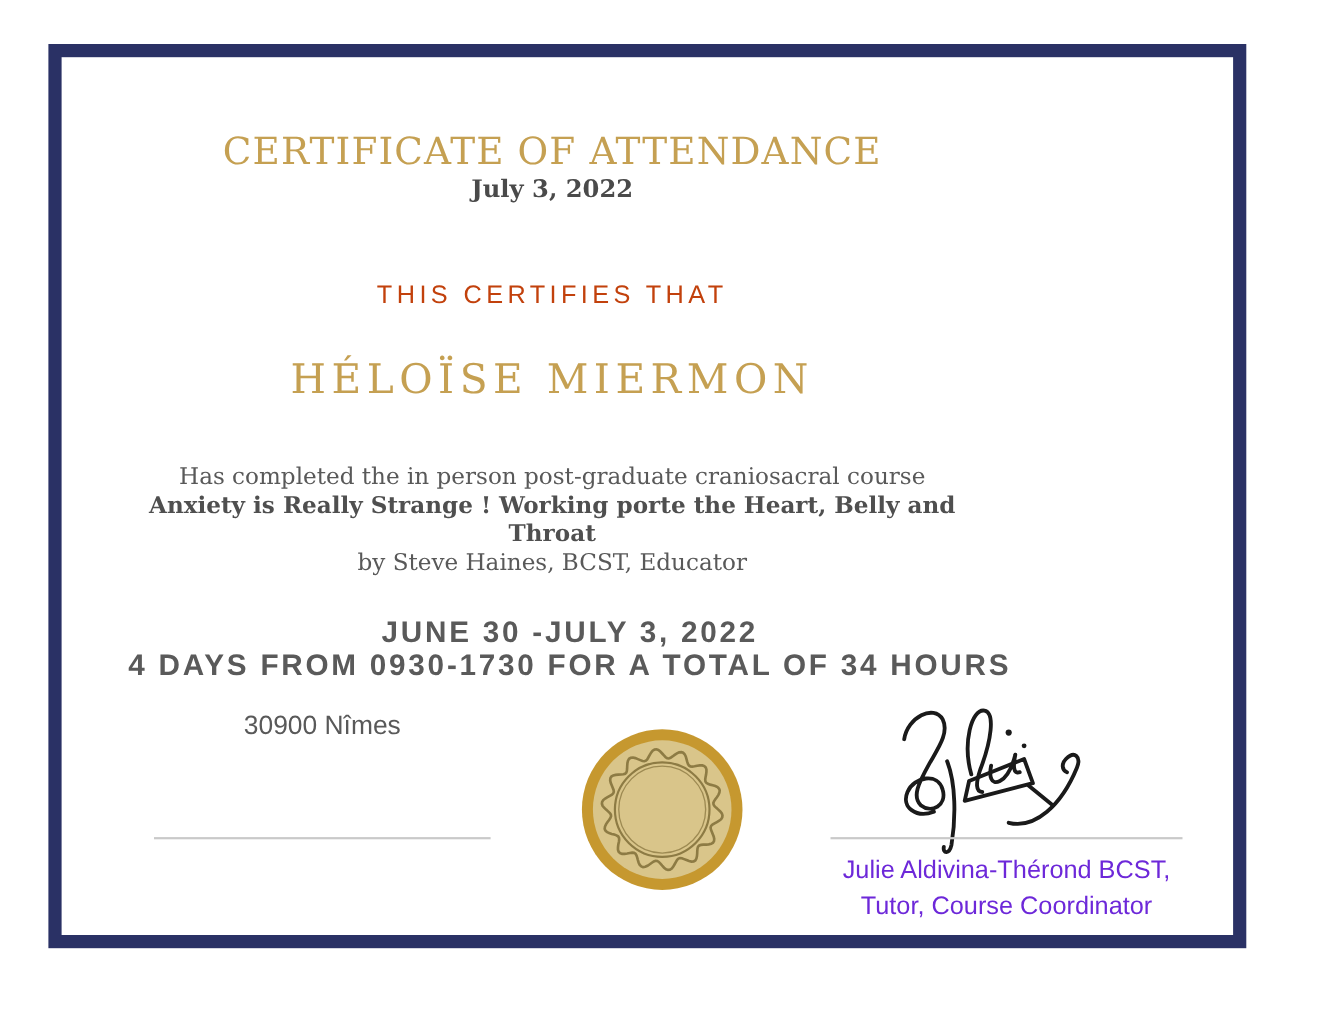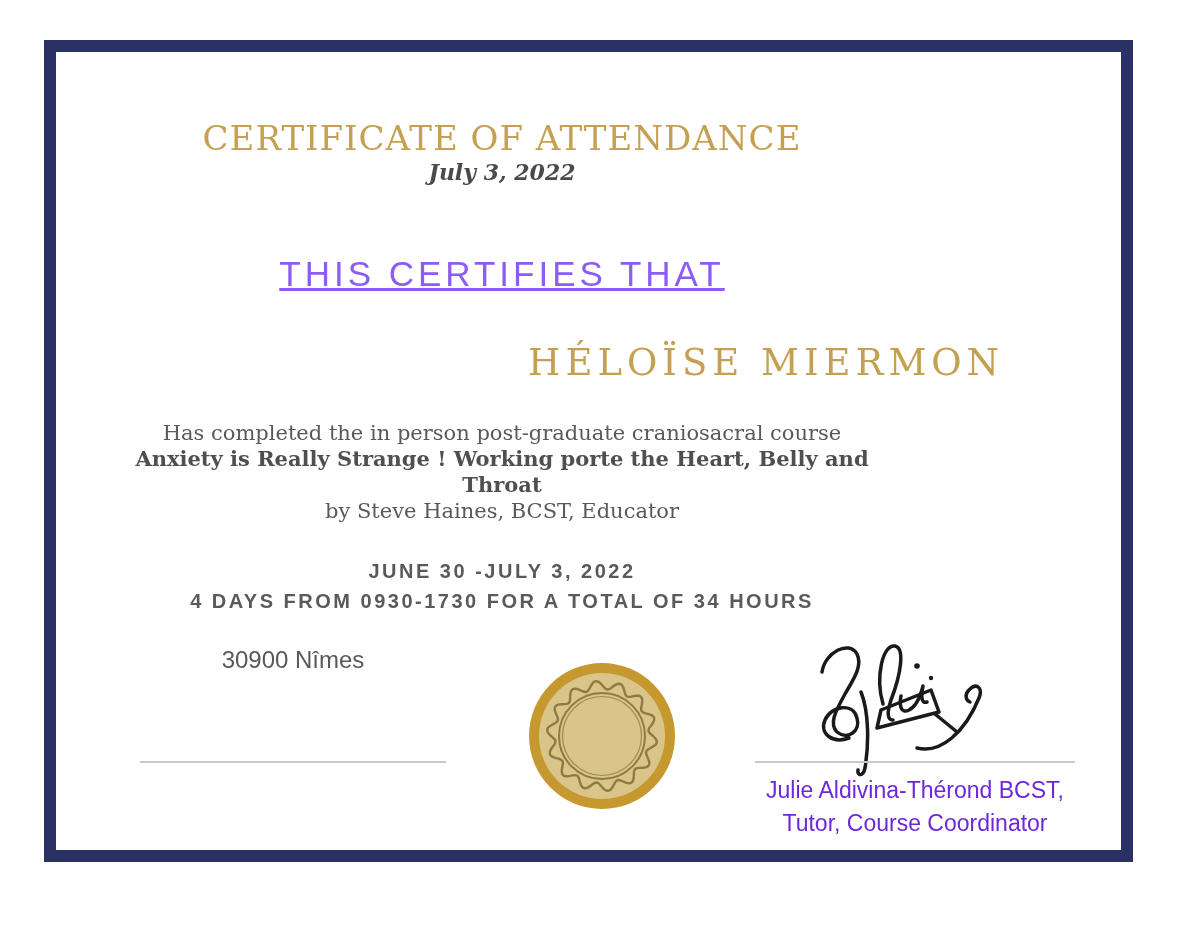--- a/index.html
+++ b/index.html
@@ -29,52 +29,50 @@
     font-size: 34px;
     letter-spacing: 1px;
     color: #C5A052;
   }
   .cert-date {
     top: 159px;
     font-family: "DejaVu Serif", serif;
     font-size: 22px;
     font-weight: bold;
     color: #4A4A4A;
-    font-style: italic;
   }
   .certifies {
     top: 254px;
     font-family: "Liberation Sans", sans-serif;
-    font-size: 35px;
+    font-size: 23px;
     letter-spacing: 4px;
-    color: #8b5cf6;
-    text-decoration: underline;
+    color: #c2410c;
   }
   .recipient {
-    top: 341px;
+    top: 323px;
     font-family: "DejaVu Serif", serif;
     font-size: 37px;
     letter-spacing: 5px;
     color: #C5A052;
-    text-align: right;
   }
   .body-block {
     top: 420px;
     font-family: "DejaVu Serif", serif;
     font-size: 21px;
     line-height: 26px;
     color: #595959;
   }
   .body-block .bold-line { font-weight: bold; color: #4F4F4F; }
   .schedule-line1, .schedule-line2 {
     font-family: "Liberation Sans", sans-serif;
-    font-size: 20px;
+    font-size: 27px;
     font-weight: bold;
     letter-spacing: 2.5px;
     color: #5A5A5A;
+    padding-left: 16px;
   }
   .schedule-line1 { top: 560px; }
   .schedule-line2 { top: 590px; text-align: center; }
   .venue {
     position: absolute;
     left: 93px; top: 642px;
     width: 400px;
     text-align: center;
     font-size: 24px;
     line-height: 36px;

